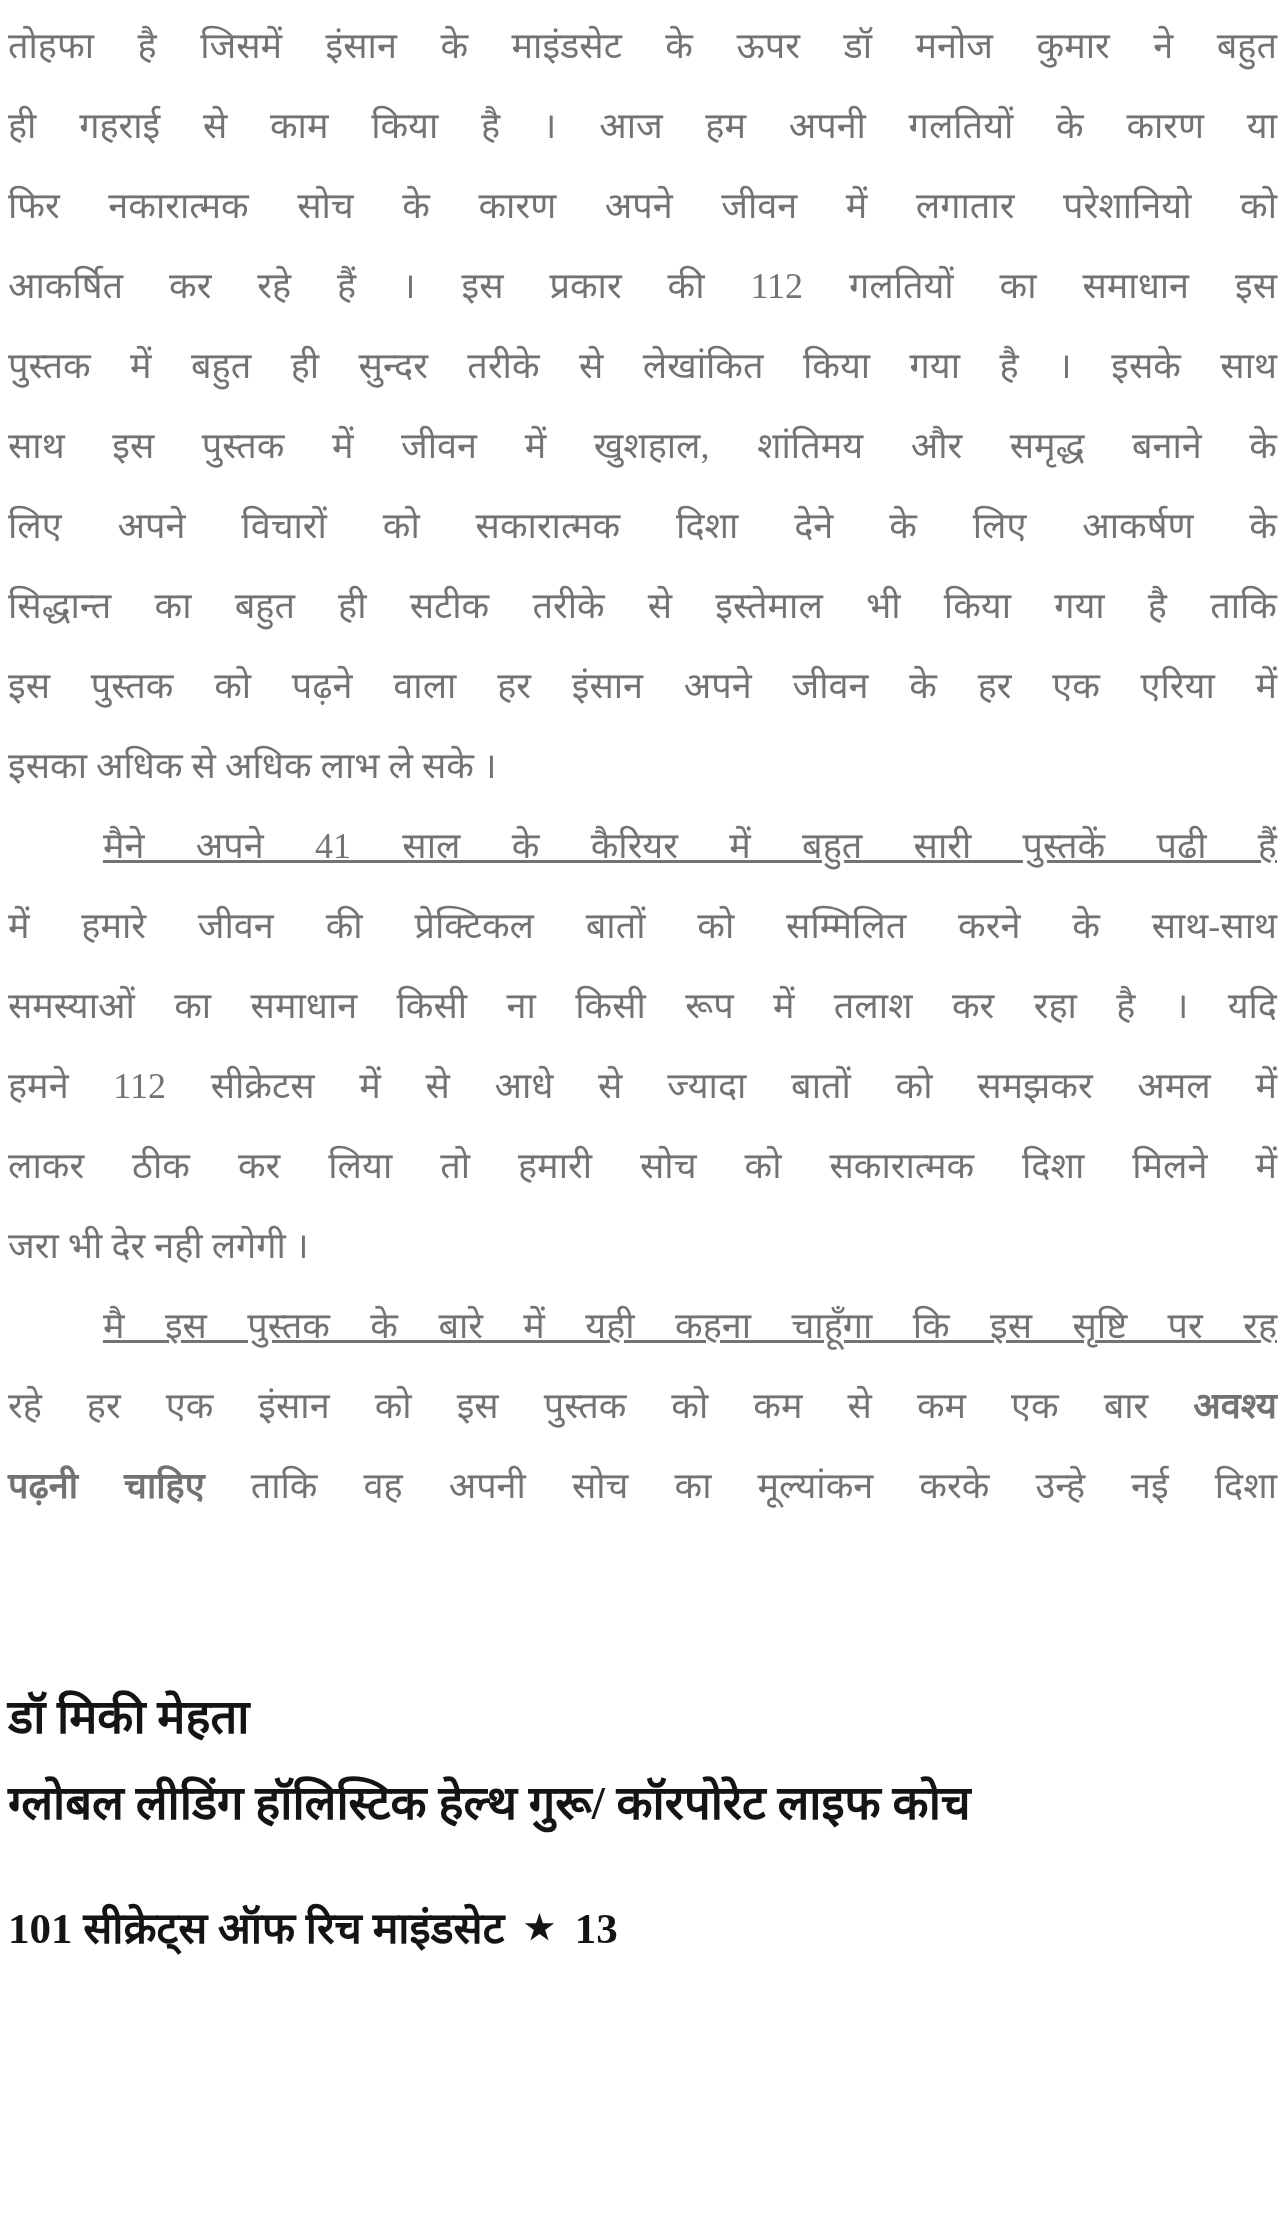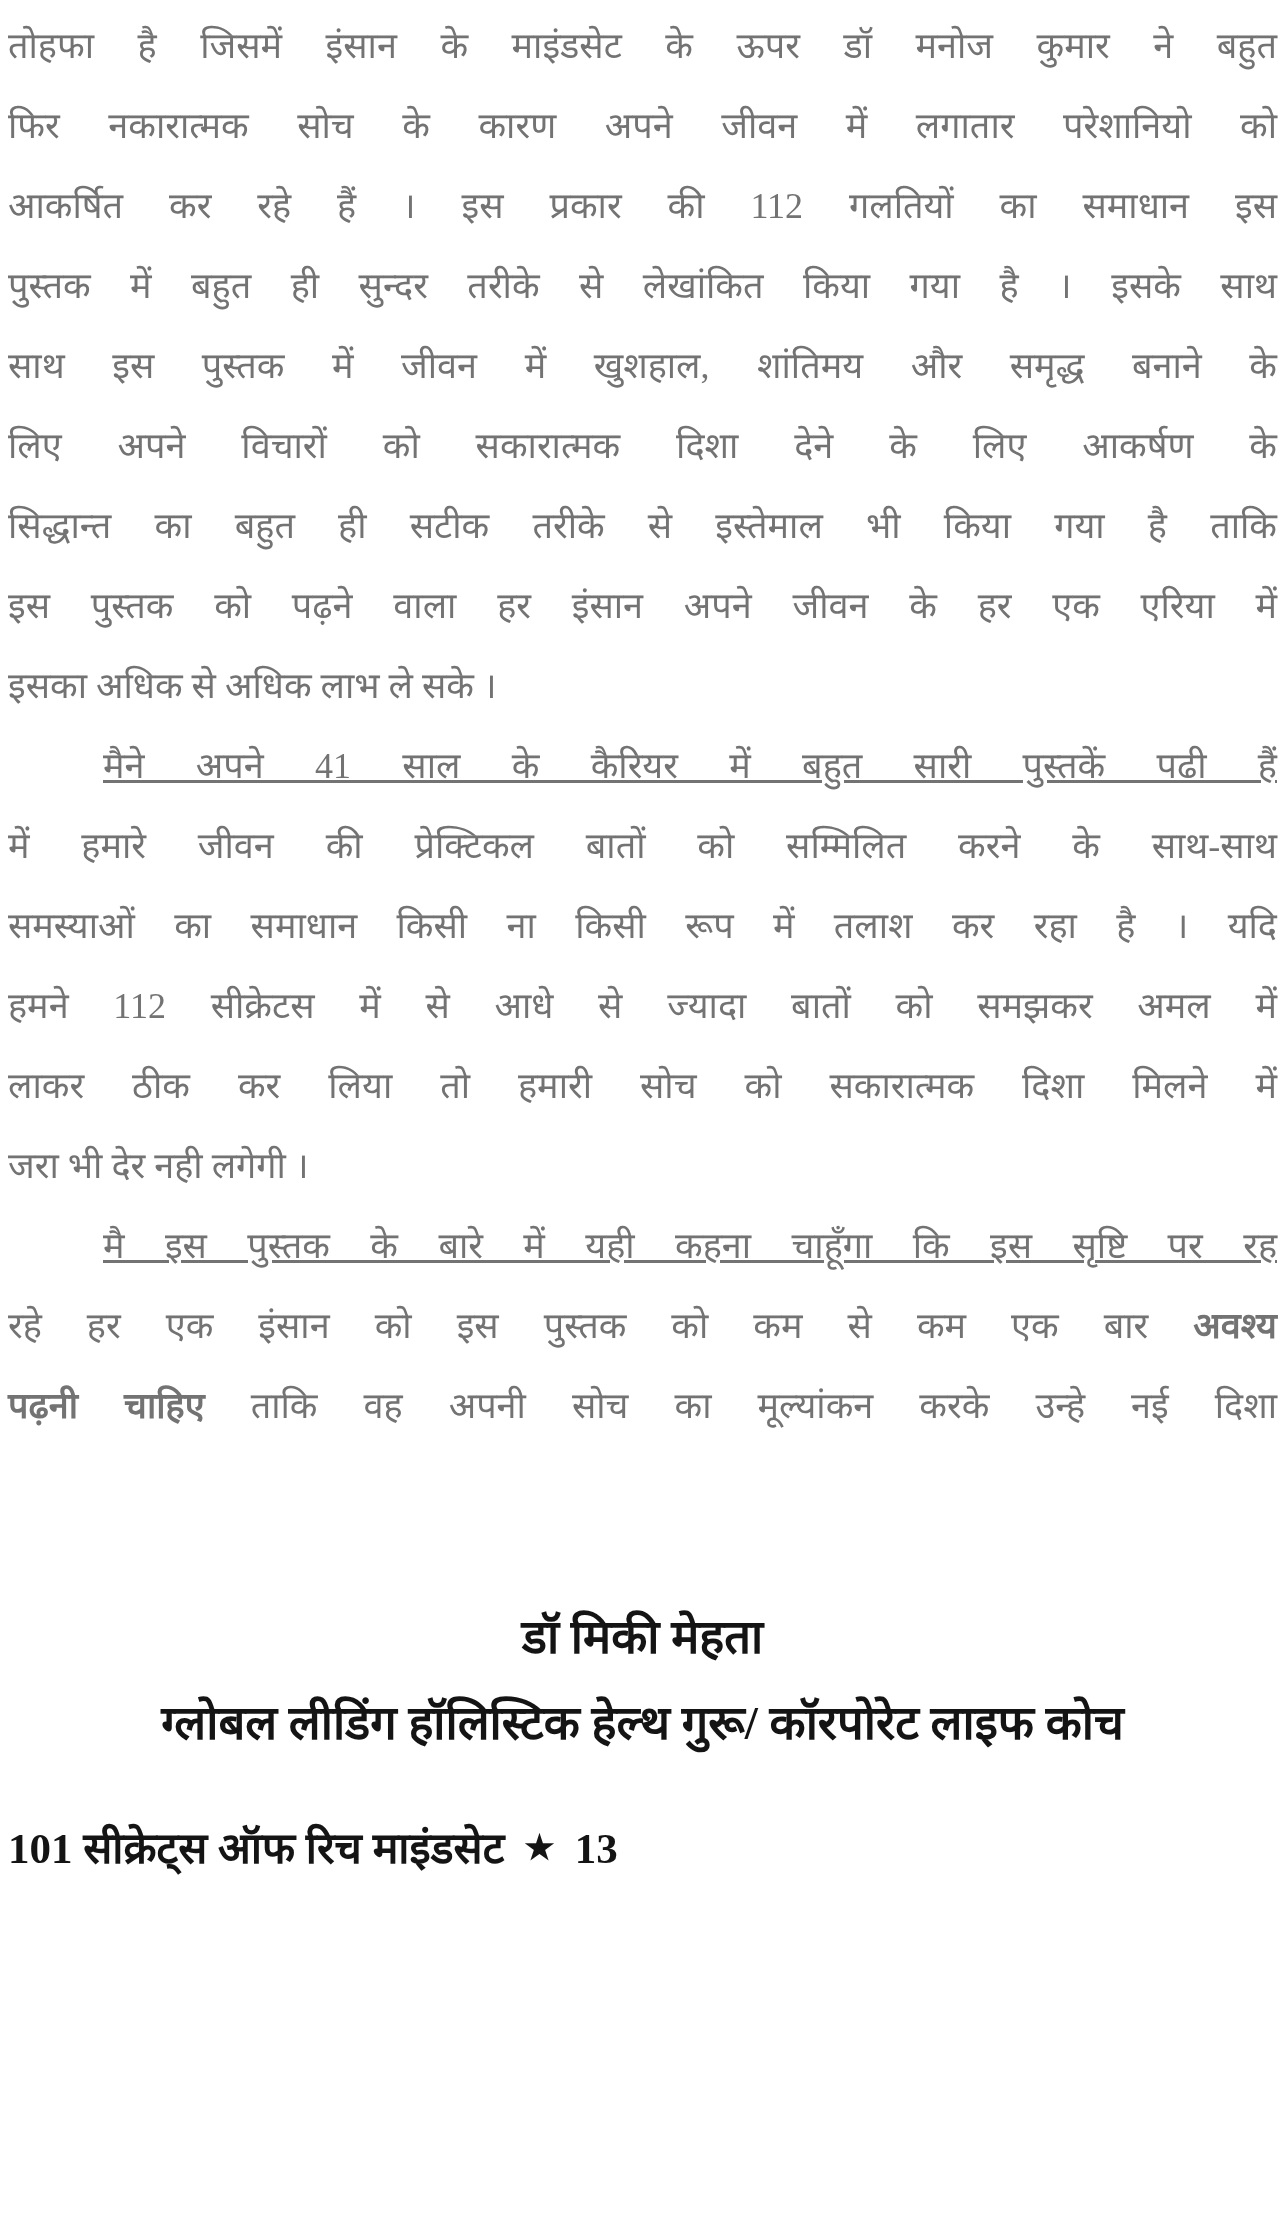--- a/index.html
+++ b/index.html
@@ -27,21 +27,21 @@
     text-align: justify;
     text-align-last: justify;
   }
   .body-text .line.indent {
     text-indent: 95px;
     text-decoration: underline;
   }
   .bold { font-weight: bold; }
   .signature {
     margin-top: 148px;
-    text-align: center;
+    text-align: left;
     font-weight: bold;
     font-size: 47px;
     line-height: 86px;
     color: #141414;
   }
   .footer {
     margin-top: 54px;
     text-align: left;
     font-weight: bold;
     font-size: 43px;
@@ -55,20 +55,21 @@
     vertical-align: 4px;
   }
 </style>
 </head>
 <body>
 
 <div class="page">
 
   <div class="body-text">
       <div class="line just"><span>तोहफा है जिसमें इंसान के माइंडसेट के ऊपर डॉ मनोज कुमार ने बहुत</span></div>
+      <div class="line just"><span>ही गहराई से काम किया है । आज हम अपनी गलतियों के कारण या</span></div>
       <div class="line just"><span>फिर नकारात्मक सोच के कारण अपने जीवन में लगातार परेशानियो को</span></div>
       <div class="line just"><span>आकर्षित कर रहे हैं । इस प्रकार की 112 गलतियों का समाधान इस</span></div>
       <div class="line just"><span>पुस्तक में बहुत ही सुन्दर तरीके से लेखांकित किया गया है । इसके साथ</span></div>
       <div class="line just"><span>साथ इस पुस्तक में जीवन में खुशहाल, शांतिमय और समृद्ध बनाने के</span></div>
       <div class="line just"><span>लिए अपने विचारों को सकारात्मक दिशा देने के लिए आकर्षण के</span></div>
       <div class="line just"><span>सिद्धान्त का बहुत ही सटीक तरीके से इस्तेमाल भी किया गया है ताकि</span></div>
       <div class="line just"><span>इस पुस्तक को पढ़ने वाला हर इंसान अपने जीवन के हर एक एरिया में</span></div>
       <div class="line"><span>इसका अधिक से अधिक लाभ ले सके ।</span></div>
       <div class="line just indent"><span>मैने अपने 41 साल के कैरियर में बहुत सारी पुस्तकें पढी हैं</span></div>
       <div class="line just"><span>में हमारे जीवन की प्रेक्टिकल बातों को सम्मिलित करने के साथ-साथ</span></div>

